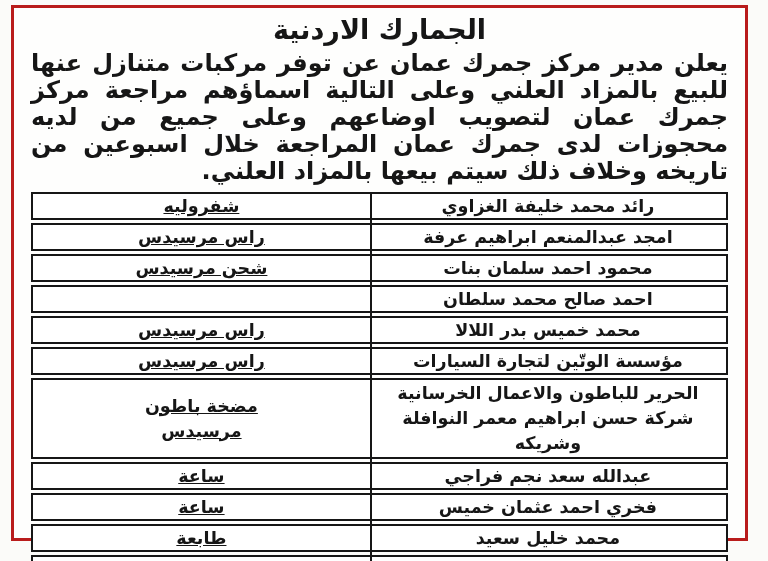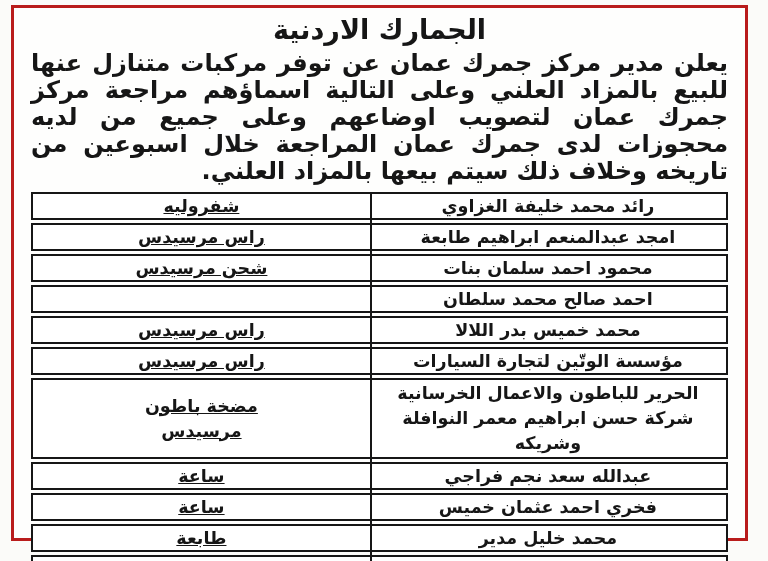--- a/index.html
+++ b/index.html
@@ -85,21 +85,21 @@
 
   <div class="intro">يعلن مدير مركز جمرك عمان عن توفر مركبات متنازل عنها للبيع بالمزاد العلني وعلى التالية اسماؤهم مراجعة مركز جمرك عمان لتصويب اوضاعهم وعلى جميع من لديه محجوزات لدى جمرك عمان المراجعة خلال اسبوعين من تاريخه وخلاف ذلك سيتم بيعها بالمزاد العلني.</div>
 
   <div class="auction-table">
 
     <div class="t-row">
       <div class="cell name">رائد محمد خليفة الغزاوي</div>
       <div class="cell item">شفروليه</div>
     </div>
     <div class="t-row">
-      <div class="cell name">امجد عبدالمنعم ابراهيم طابعة</div>
+      <div class="cell name">امجد عبدالمنعم ابراهيم عرفة</div>
       <div class="cell item">راس مرسيدس</div>
     </div>
     <div class="t-row">
       <div class="cell name">محمود احمد سلمان بنات</div>
       <div class="cell item">شحن مرسيدس</div>
     </div>
     <div class="t-row">
       <div class="cell name">احمد صالح محمد سلطان</div>
     </div>
     <div class="t-row">
@@ -118,21 +118,21 @@
     </div>
     <div class="t-row">
       <div class="cell name">عبدالله سعد نجم فراجي</div>
       <div class="cell item">ساعة</div>
     </div>
     <div class="t-row">
       <div class="cell name">فخري احمد عثمان خميس</div>
       <div class="cell item">ساعة</div>
     </div>
     <div class="t-row">
-      <div class="cell name">محمد خليل مدير</div>
+      <div class="cell name">محمد خليل سعيد</div>
       <div class="cell item">طابعة</div>
     </div>
     <div class="t-row">
       <div class="cell name">سالم محمد الحسن</div>
       <div class="cell item">حرامات</div>
     </div>
     <div class="t-row">
       
       
     </div>

